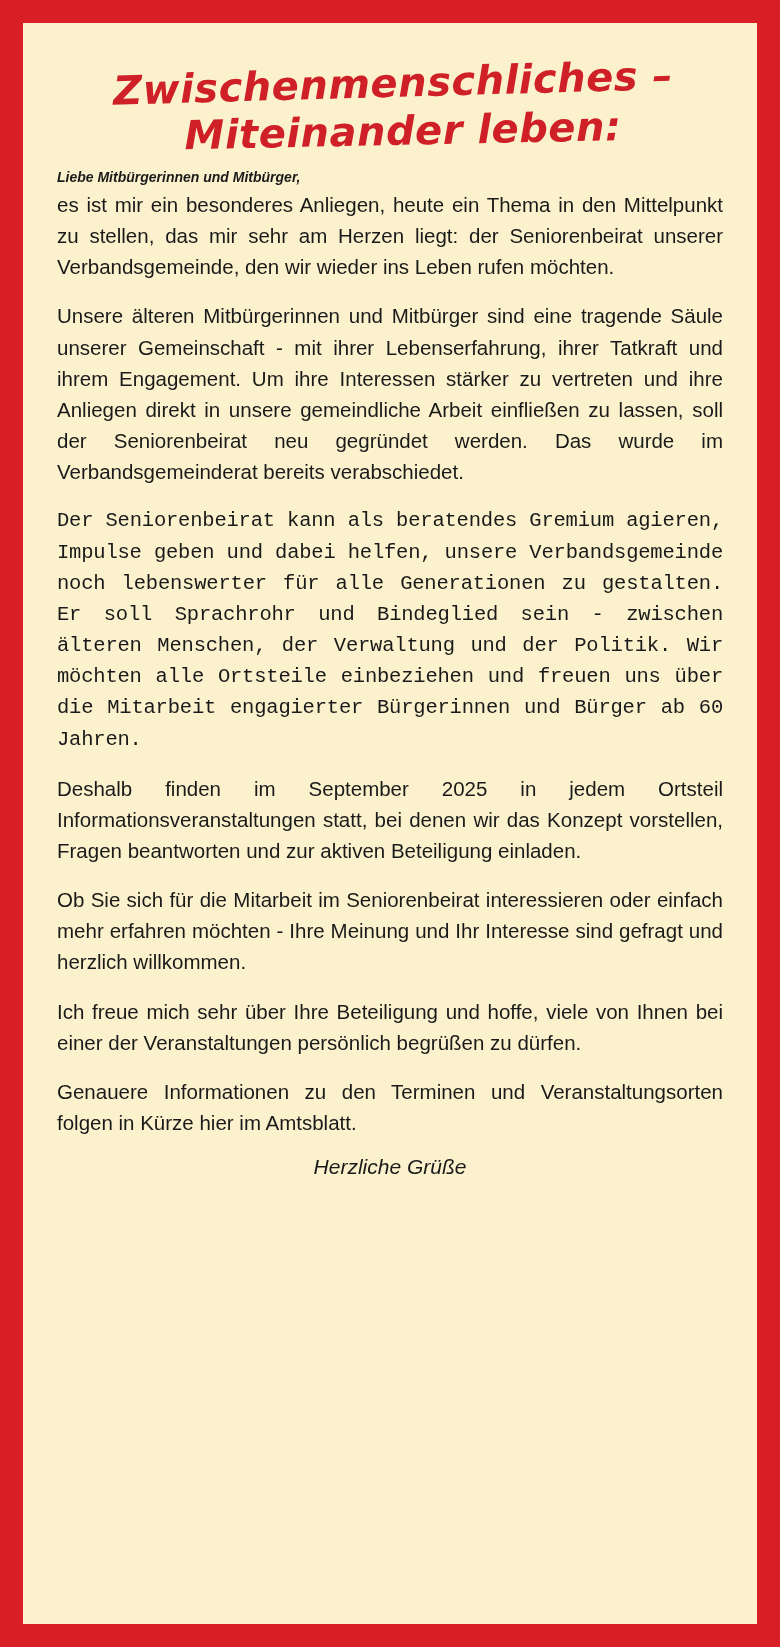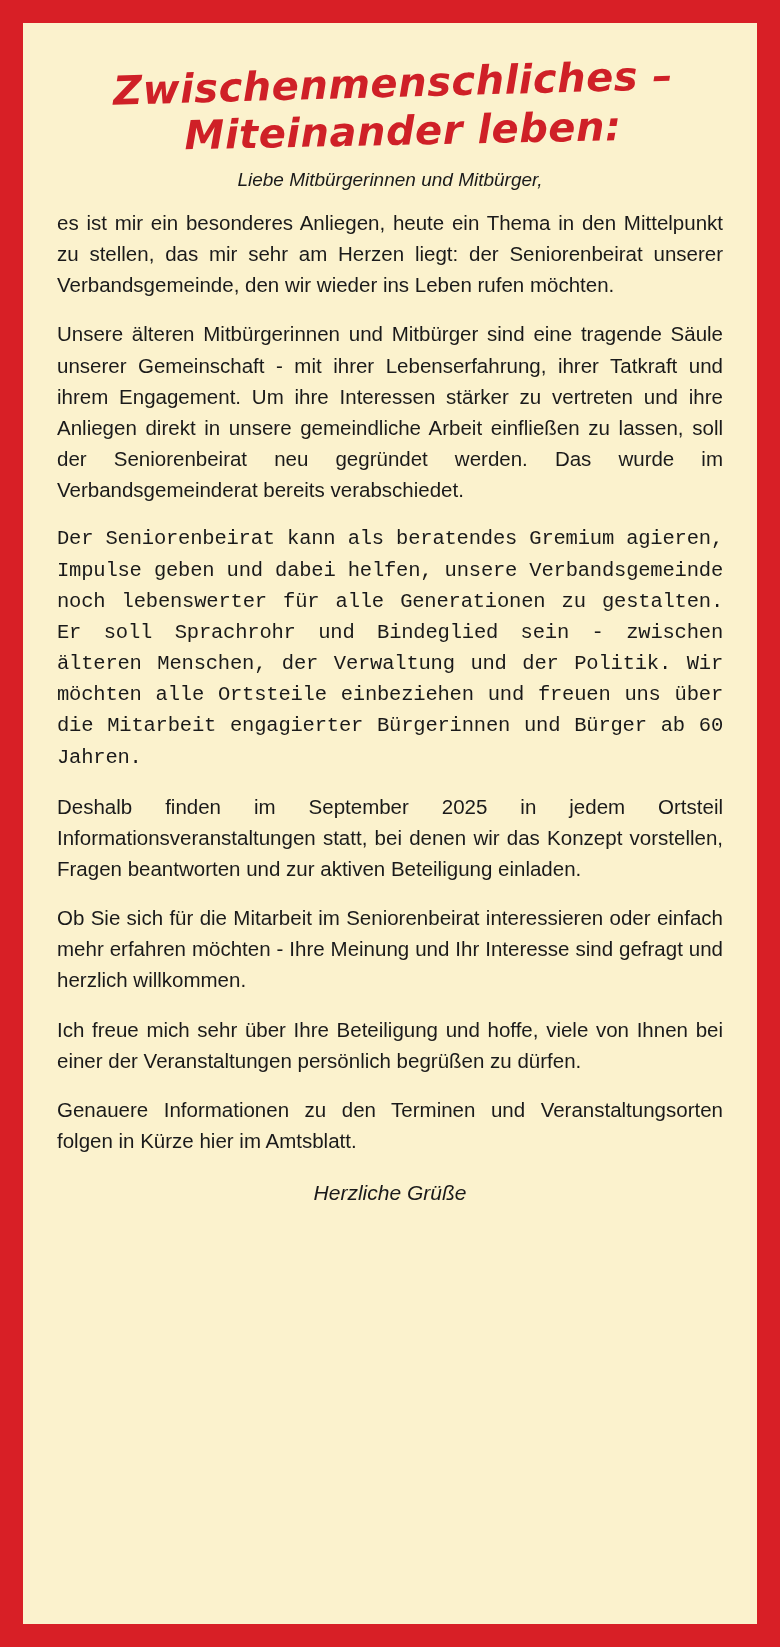--- a/index.html
+++ b/index.html
@@ -60,46 +60,45 @@
 
   .subhead {
     font-size: 26px;
     font-weight: bold;
     color: #1a1a1a;
     margin: 18px 0 0 0;
     line-height: 1.15;
   }
 
   .salutation {
-    font-size: 19px;
+    font-size: 14px;
     font-style: italic;
-    font-weight: normal;
+    font-weight: bold;
     color: #1a1a1a;
     margin: 14px 0 0 0;
-    text-align: center;
   }
 
   .body-text p {
     font-size: 20.5px;
     line-height: 1.52;
     color: #1a1a1a;
     margin: 18px 0 0 0;
     text-align: justify;
   }
   .body-text p.first {
-    margin-top: 16px;
+    margin-top: 4px;
   }
 
   .tight {
     letter-spacing: -0.2px;
     font-family: Liberation Mono, monospace;
   }
 
   .signature {
-    margin-top: 22px;
+    margin-top: 14px;
     text-align: center;
     font-style: italic;
     color: #1a1a1a;
   }
   .signature div {
     font-size: 21px;
     line-height: 1.45;
   }
   .signature .role {
     font-size: 20px;

